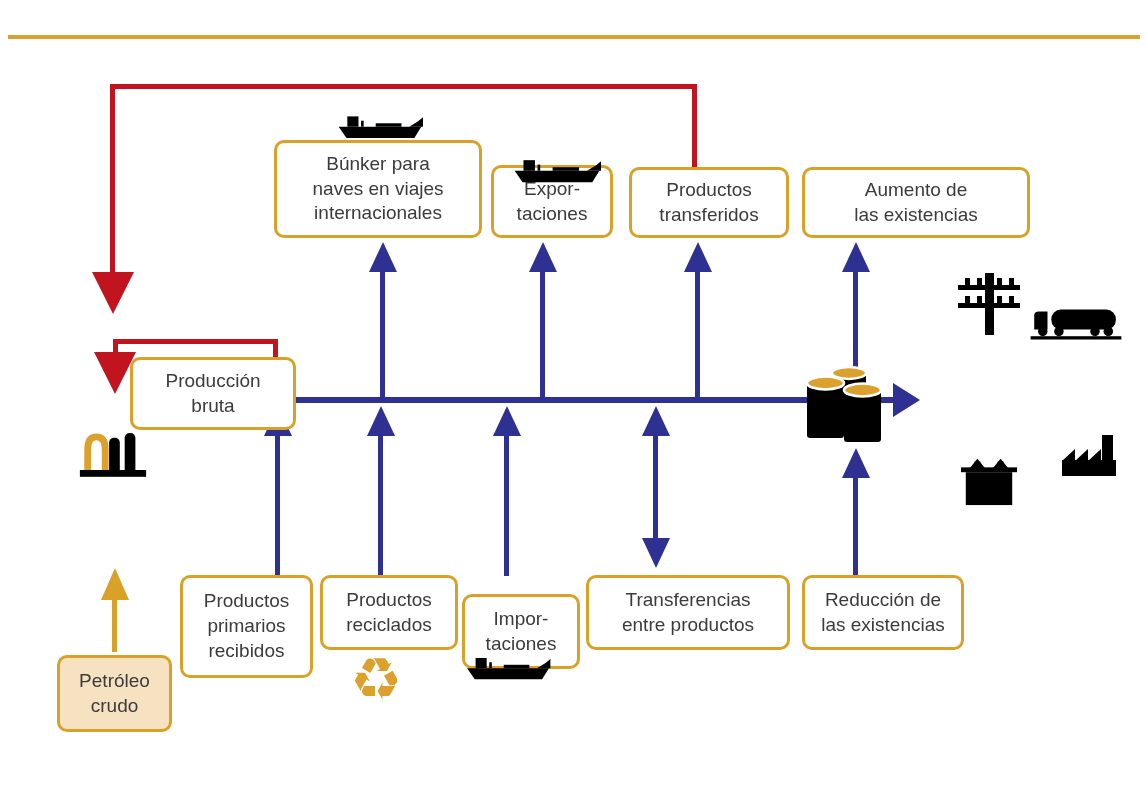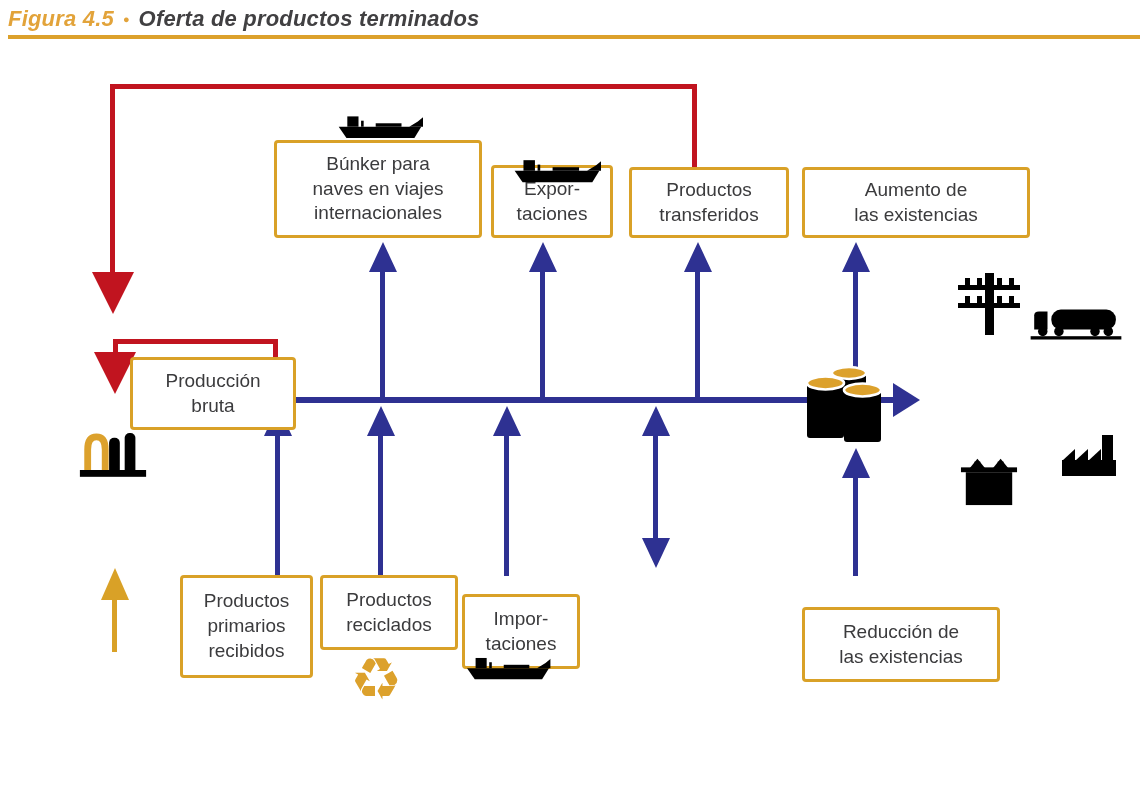--- a/index.html
+++ b/index.html
@@ -8,21 +8,21 @@
     font-family:"Liberation Sans",sans-serif;
   }
   
   .title-row{position:absolute;left:8px;top:6px;display:flex;align-items:baseline;gap:9px;}
   .fig-num{font-size:22px;font-weight:bold;font-style:italic;color:#E2A33A;letter-spacing:.2px;}
   .bullet{font-size:11px;color:#E2A33A;transform:translateY(-3px);}
   .fig-title{font-size:22px;font-weight:bold;font-style:italic;color:#414042;letter-spacing:.2px;}
   .title-underline{position:absolute;left:8px;top:35px;width:1132px;height:4px;background:#DCA12C;}
   
   .box{
-    position:absolute;box-sizing:border-box;background:#fff;border:3.5px solid #D9A127;border-radius:4px;
+    position:absolute;box-sizing:border-box;background:#fff;border:3.5px solid #D9A127;border-radius:10px;
     display:flex;align-items:center;justify-content:center;text-align:center;
     font-size:19px;line-height:1.3;color:#3B3B3D;white-space:pre-line;z-index:5;
   }
   .box.filled{background:#F6E2C0;}
   
   .vline,.hline{position:absolute;background:#2E3192;z-index:2;}
   .vline{width:5px;}
   .hline{height:5px;}
   .vline.red,.hline.red{background:#C1141F;}
   .vline.gold{background:#D9A127;}
@@ -38,25 +38,20 @@
   .recycle-glyph{
     position:absolute;z-index:6;color:#DCA12C;font-size:58px;line-height:1;
     font-family:"DejaVu Sans",sans-serif;
   }
 </style>
 </head>
 <body>
 
 <div id="stage">
 
-  <div class="title-row">
-    <span class="fig-num">Figura 4.5</span>
-    <span class="bullet">●</span>
-    <span class="fig-title">Oferta de productos terminados</span>
-  </div>
   <div class="title-underline"></div>
 
   <svg width="0" height="0" style="position:absolute" aria-hidden="true">
     <defs>
       <symbol id="sym-ship" viewBox="0 0 100 34">
         <path class="g" d="M2 19 L98 19 L90 32 L11 32 Z"></path>
         <path class="g" d="M84 19 L100 19 L100 8 L94 13 Z"></path>
         <rect class="g" x="12" y="7" width="13" height="12"></rect>
         <rect class="g" x="28" y="12" width="3" height="7"></rect>
         <rect class="g" x="45" y="15" width="30" height="4"></rect>
@@ -182,28 +177,32 @@
 naves en viajes
 internacionales</div>
   <div class="box" style="left:491px;top:165px;width:122px;height:73px;">Expor-
 taciones</div>
   <div class="box" style="left:629px;top:167px;width:160px;height:71px;">Productos
 transferidos</div>
   <div class="box" style="left:802px;top:167px;width:228px;height:71px;">Aumento de
 las existencias</div>
   <div class="box" style="left:130px;top:357px;width:166px;height:73px;">Producción
 bruta</div>
+  <div class="box filled" style="left:57px;top:655px;width:115px;height:77px;">Petróleo
+crudo</div>
   <div class="box" style="left:180px;top:575px;width:133px;height:103px;">Productos
 primarios
 recibidos</div>
   <div class="box" style="left:320px;top:575px;width:138px;height:75px;">Productos
 reciclados</div>
   <div class="box" style="left:462px;top:594px;width:118px;height:75px;">Impor-
 taciones</div>
-  <div class="box" style="left:802px;top:575px;width:198px;height:75px;margin-top:32px;">Reducción de
+  <div class="box" style="left:586px;top:575px;width:204px;height:75px;">Transferencias
+entre productos</div>
+  <div class="box" style="left:802px;top:575px;width:162px;height:75px;">Reducción de
 las existencias</div>
 
   <div class="icon" style="left:337px;top:110px;">
     <svg width="86" height="30" viewBox="0 0 100 34">
         <use href="#sym-ship"></use>
       </svg>
   </div>
   <div class="icon" style="left:512px;top:154px;">
     <svg width="90" height="30" viewBox="0 0 100 34">
         <use href="#sym-ship"></use>

